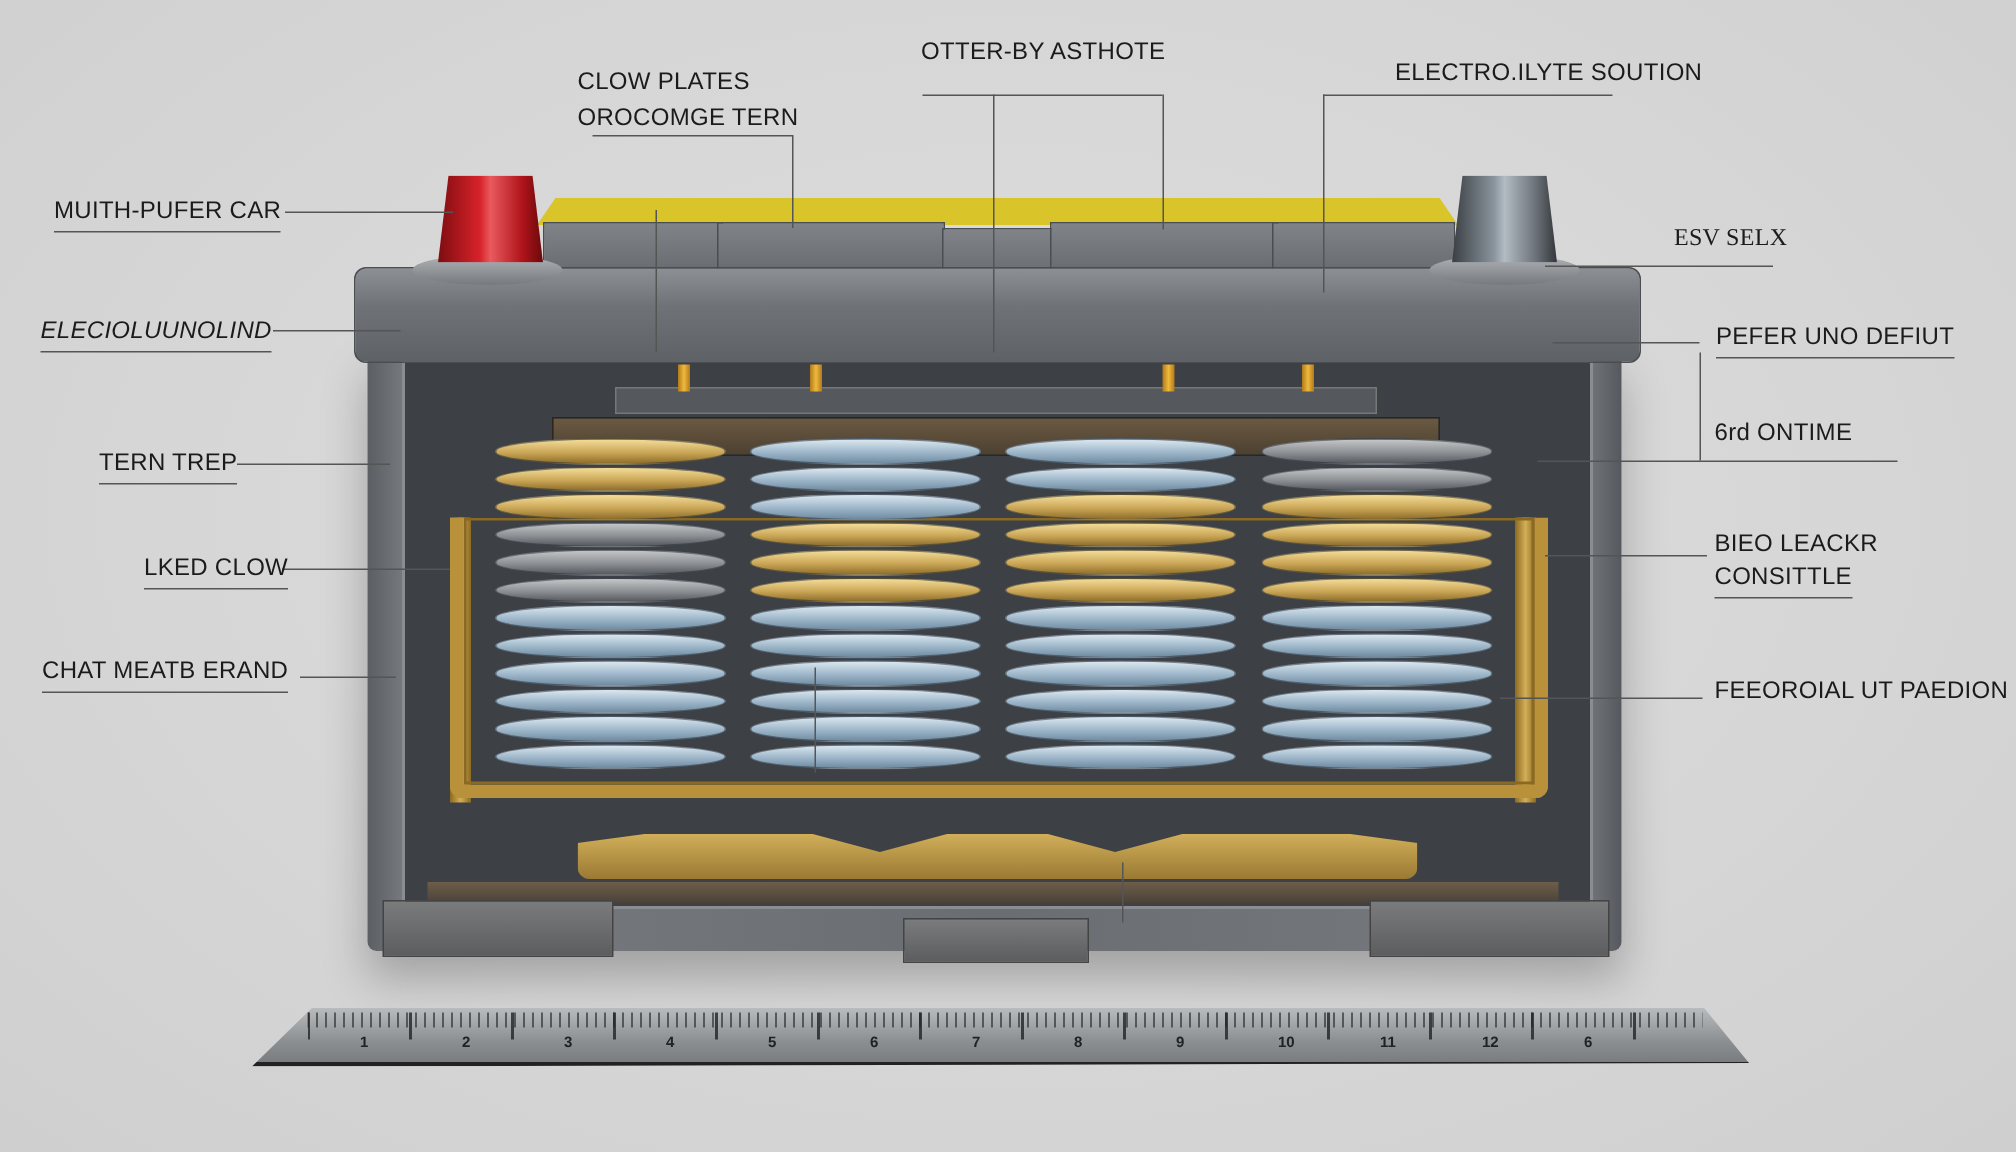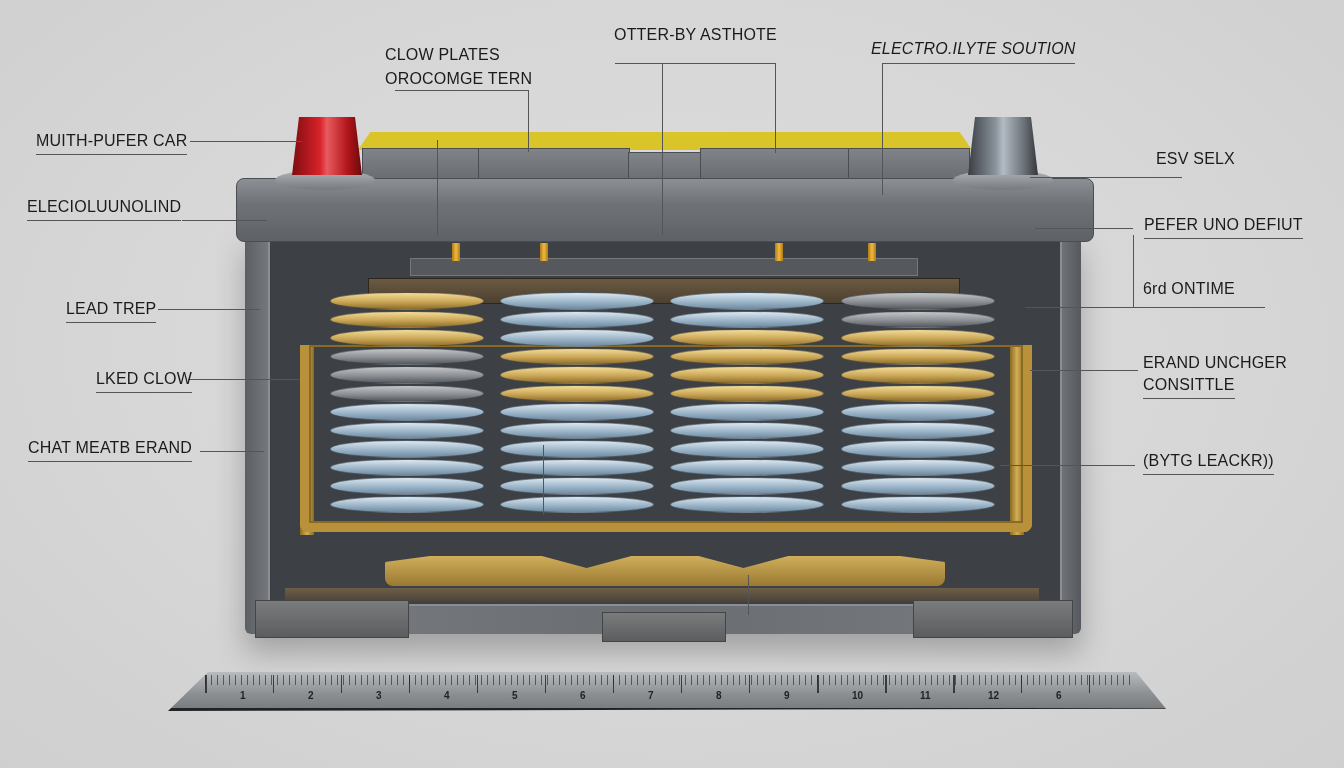--- a/index.html
+++ b/index.html
@@ -177,34 +177,34 @@
 <div class="line" style="left:1030px;top:177px;width:152px;height:1px;"></div>
 <div class="line" style="left:1035px;top:228px;width:98px;height:1px;"></div>
 <div class="line" style="left:1133px;top:235px;width:1px;height:72px;"></div>
 <div class="line" style="left:1025px;top:307px;width:240px;height:1px;"></div>
 <div class="line" style="left:1030px;top:370px;width:108px;height:1px;"></div>
 <div class="line" style="left:1000px;top:465px;width:135px;height:1px;"></div>
 <div class="line" style="left:543px;top:445px;width:1px;height:70px;"></div>
 <div class="line" style="left:748px;top:575px;width:1px;height:40px;"></div>
 
 <div class="label" style="left:36px;top:130px;"><span class="ul">MUITH-PUFER CAR</span></div>
-<div class="label" style="left:27px;top:196px;"><span class="ul">ELECIOLUUNOLIND</span></div>
-<div class="label" style="left:66px;top:298px;"><span class="ul">LEAD TREP</span></div>
+<div class="label" style="left:27px;top:210px;font-style:italic;"><span class="ul">ELECIOLUUNOLIND</span></div>
+<div class="label" style="left:66px;top:298px;"><span class="ul">TERN TREP</span></div>
 <div class="label" style="left:96px;top:368px;"><span class="ul">LKED CLOW</span></div>
 <div class="label" style="left:28px;top:437px;"><span class="ul">CHAT MEATB ERAND</span></div>
 
 <div class="label" style="left:385px;top:44px;">
   <div>CLOW PLATES</div>
   <div style="margin-top:2px;">OROCOMGE TERN</div>
 </div>
 <div class="label" style="left:614px;top:24px;"><span>OTTER-BY ASTHOTE</span></div>
-<div class="label" style="left:871px;top:38px;font-style:italic;"><span>ELECTRO.ILYTE SOUTION</span></div>
-
-<div class="label" style="left:1156px;top:148px;"><span>ESV SELX</span></div>
+<div class="label" style="left:930px;top:38px;"><span>ELECTRO.ILYTE SOUTION</span></div>
+
+<div class="label" style="left:1116px;top:148px;font-family:Liberation Serif, serif;"><span>ESV SELX</span></div>
 <div class="label" style="left:1144px;top:214px;"><span class="ul">PEFER UNO DEFIUT</span></div>
 <div class="label" style="left:1143px;top:278px;"><span>6rd ONTIME</span></div>
 <div class="label" style="left:1143px;top:352px;">
-  <div>ERAND UNCHGER</div>
+  <div>BIEO LEACKR</div>
   <div><span class="ul">CONSITTLE</span></div>
 </div>
 <div class="label" style="left:1143px;top:450px;">
-  <div><span class="ul">(BYTG LEACKR))</span></div>
+  <div>FEEOROIAL UT PAEDION</div>
 </div>
 
 </body></html>

